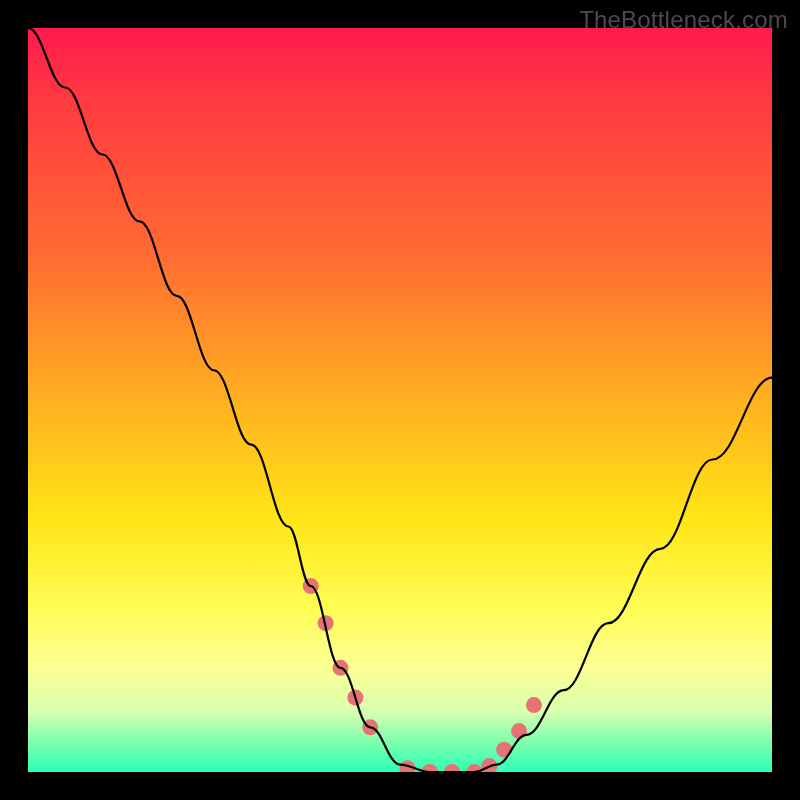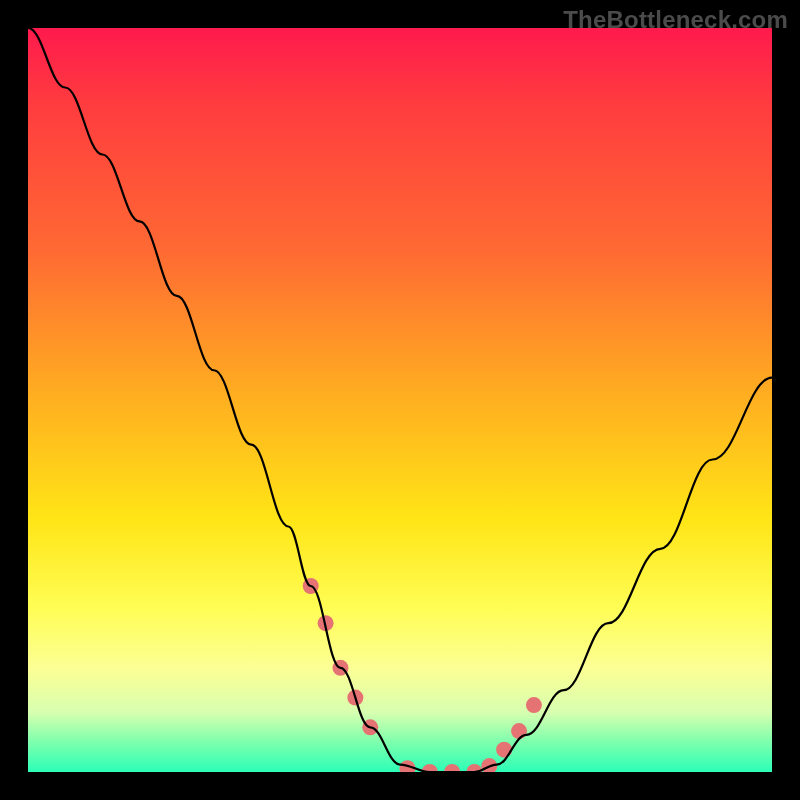--- a/index.html
+++ b/index.html
@@ -42,21 +42,21 @@
       #7dffad 96%,
       #2bffb7 100%
     );
   }
   .watermark {
     position: absolute;
     top: 6px;
     right: 12px;
     color: #4b4b4b;
     font-size: 24px;
-    font-weight: 700;
+    font-weight: 400;
     letter-spacing: 0.2px;
     pointer-events: none;
   }
   svg.overlay {
     position: absolute;
     inset: 0;
   }
 </style>
 </head>
 <body>

